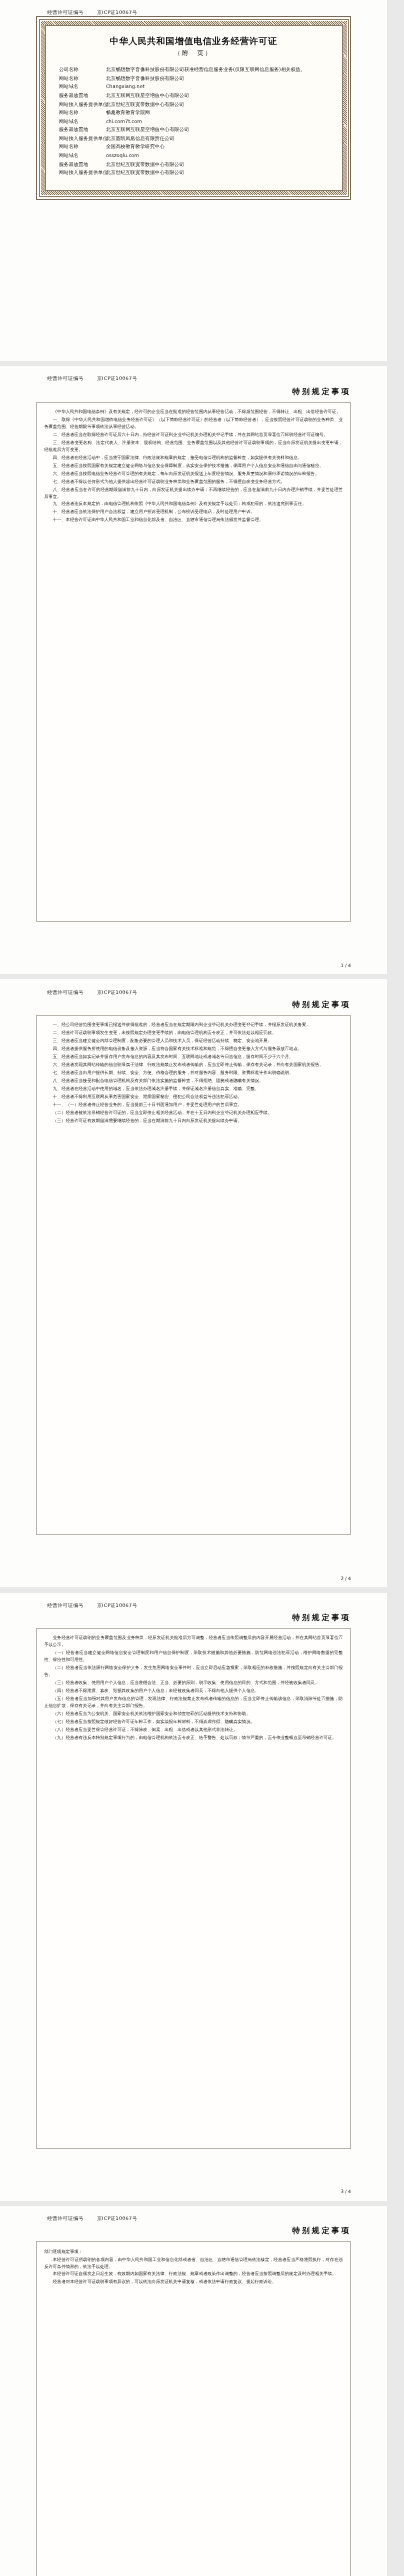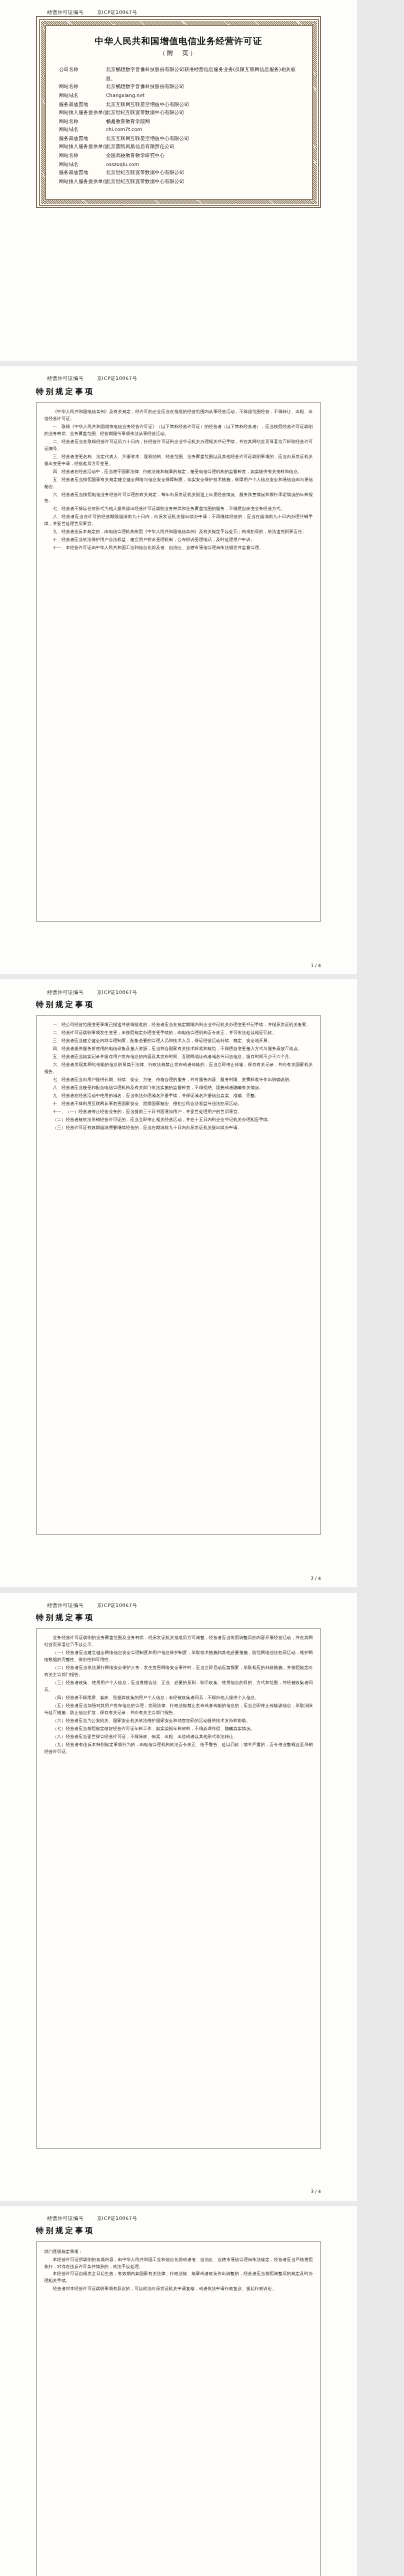--- a/index.html
+++ b/index.html
@@ -8,21 +8,21 @@
     background: #e9e9e9;
     font-family: "DejaVu Sans", "Liberation Sans", sans-serif;
   }
   .doc {
     width: 405px;
     margin: 0 auto;
     background: #e9e9e9;
     padding: 0;
   }
   .page {
-    width: 357px;
+    width: 387px;
     box-sizing: border-box;
     background: #fdfdfb;
     position: relative;
     padding: 9.3px 36px 5.2px 36px;
     margin: 0 0 5.2px 0;
   }
   .page.p1 { height: 361px; }
   .page.p2 { height: 608px; }
   .page.p3 { height: 608px; }
   .page.p4 { height: 608px; }
@@ -93,21 +93,21 @@
     flex: 0 0 47px;
     white-space: nowrap;
   }
   .field-value {
     flex: 1 1 auto;
     word-break: break-all;
   }
 
   
   .terms-title {
-    text-align: left;
+    text-align: right;
     font-family: "DejaVu Serif", "Liberation Serif", serif;
     font-weight: bold;
     font-size: 7.7px;
     letter-spacing: 2.1px;
     color: #111;
     margin: 5.2px 0 5.2px 0;
   }
   .terms-box {
     border: 0.5px solid #b9b4aa;
     padding: 6.2px 7.2px 7.2px 7.2px;

